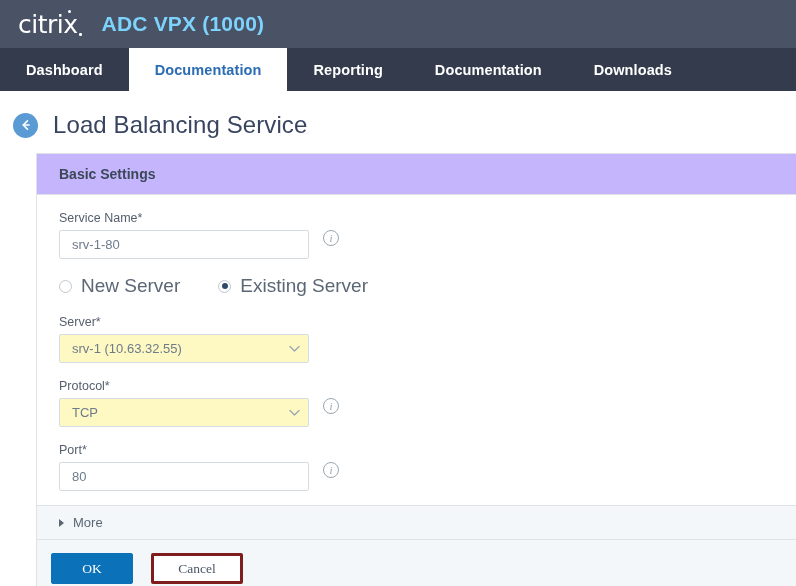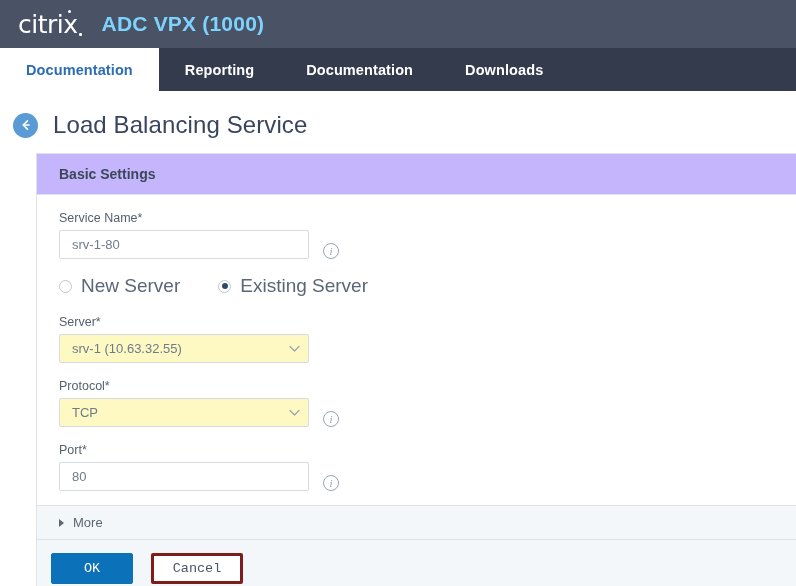--- a/index.html
+++ b/index.html
@@ -134,21 +134,21 @@
 
   .field { margin-bottom: 4px; }
   .field-label {
     font-size: 12.5px;
     color: #555f6e;
     margin-bottom: 5px;
     display: block;
   }
   .field-row {
     display: flex;
-    align-items: flex-end;
+    align-items: flex-start;
   }
   .txt-input {
     width: 250px;
     height: 29px;
     box-sizing: border-box;
     border: 1px solid #d5dbe0;
     border-radius: 2px;
     padding: 0 12px;
     font-size: 13px;
     color: #6e7b8b;
@@ -270,21 +270,21 @@
     border-bottom: 1px solid #dfe3e8;
     padding: 13px 0 13px 14px;
     display: flex;
     align-items: center;
   }
   .btn {
     height: 31px;
     min-width: 82px;
     box-sizing: border-box;
     font-size: 13.5px;
-    font-family: Liberation Mono, monospace;
+    font-family: Liberation Serif, serif;
     border-radius: 2px;
     cursor: pointer;
     display: inline-flex;
     align-items: center;
     justify-content: center;
     padding: 0 14px;
   }
   .btn-primary {
     background: #0b72ba;
     color: #ffffff;
@@ -304,20 +304,21 @@
 <div class="brandbar">
   <div class="logo">
     <span>citrix</span>
     <span class="xdot"></span>
     <span class="dot"></span>
   </div>
   <div class="product-name">ADC VPX (1000)</div>
 </div>
 
 <div class="navbar">
+  <div class="nav-tab">Dashboard</div>
   <div class="nav-tab active">Documentation</div>
   <div class="nav-tab">Reporting</div>
   <div class="nav-tab">Documentation</div>
   <div class="nav-tab">Downloads</div>
 </div>
 
 <div class="page-head">
   <div class="back-btn">
     <svg width="14" height="14" viewBox="0 0 14 14">
       <path d="M8.4 2.9 L4.2 7 L8.4 11.1" fill="none" stroke="#ffffff" stroke-width="1.6" stroke-linecap="round" stroke-linejoin="round"></path>

